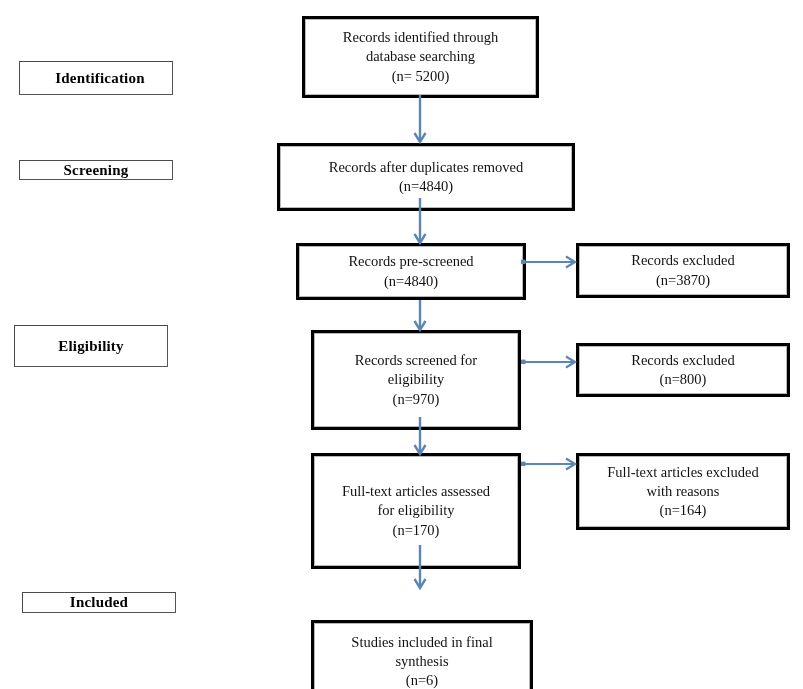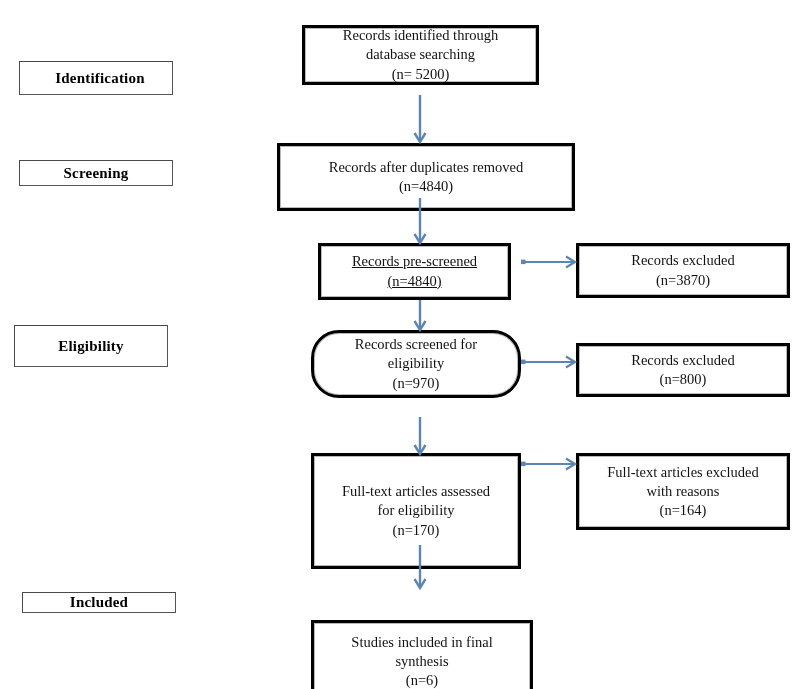--- a/index.html
+++ b/index.html
@@ -66,54 +66,54 @@
 </style>
 </head>
 <body>
 
 <div id="canvas">
 
   <div class="stage-label" style="left:19px; top:61px; width:154px; height:34px;padding-left:8px;">
     <span>Identification</span>
   </div>
 
-  <div class="stage-label" style="left:19px; top:160px; width:154px; height:26px;">
+  <div class="stage-label" style="left:19px; top:160px; width:154px; height:20px;">
     <span>Screening</span>
   </div>
 
   <div class="stage-label" style="left:14px; top:325px; width:154px; height:42px;">
     <span>Eligibility</span>
   </div>
 
   <div class="stage-label" style="left:22px; top:592px; width:154px; height:21px;">
     <span>Included</span>
   </div>
 
-  <div class="flow-box" style="left:302px; top:25px; width:237px; height:60px;">
+  <div class="flow-box" style="left:302px; top:16px; width:237px; height:82px;">
     <span class="txt">Records identified through
 database searching
 (n= 5200)</span>
   </div>
 
   <div class="flow-box" style="left:277px; top:143px; width:298px; height:68px;">
     <span class="txt">Records after duplicates removed
 (n=4840)</span>
   </div>
 
-  <div class="flow-box" style="left:318px; top:243px; width:193px; height:57px;text-decoration:underline;">
+  <div class="flow-box" style="left:296px; top:243px; width:230px; height:57px;">
     <span class="txt">Records pre-screened
 (n=4840)</span>
   </div>
 
   <div class="flow-box" style="left:576px; top:243px; width:214px; height:55px;">
     <span class="txt">Records excluded
 (n=3870)</span>
   </div>
 
-  <div class="flow-box" style="left:311px; top:330px; width:210px; height:68px;border-radius:28px;">
+  <div class="flow-box" style="left:311px; top:330px; width:210px; height:100px;">
     <span class="txt">Records screened for
 eligibility
 (n=970)</span>
   </div>
 
   <div class="flow-box" style="left:576px; top:343px; width:214px; height:54px;">
     <span class="txt">Records excluded
 (n=800)</span>
   </div>
 

